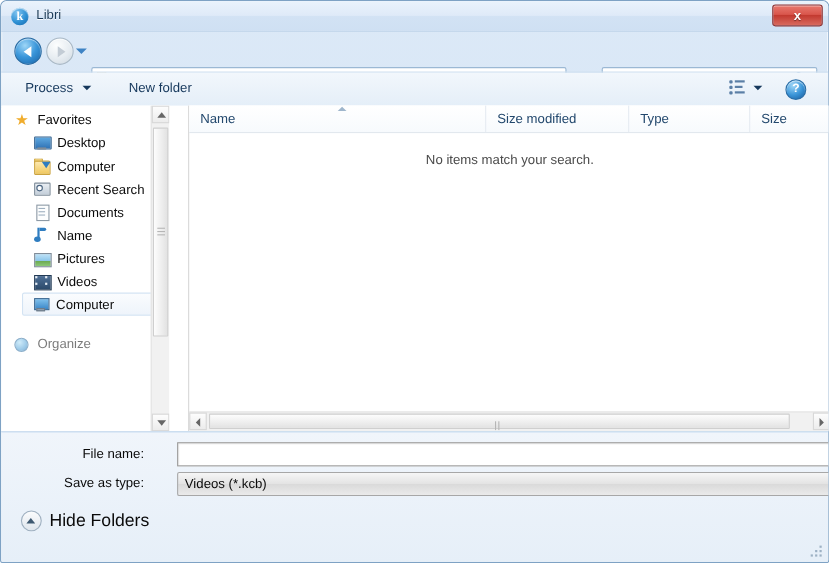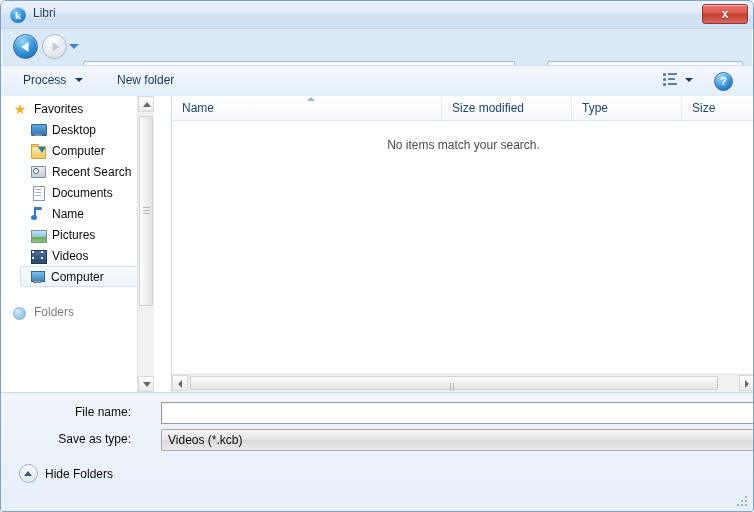--- a/index.html
+++ b/index.html
@@ -565,21 +565,21 @@
     border: 1px solid #9fb0c0;
     position: relative; flex: none; margin-right: 7px;
   }
   .hf-btn::after {
     content: ""; position: absolute; left: 4px; top: 6px;
     width: 0; height: 0;
     border-left: 4px solid transparent;
     border-right: 4px solid transparent;
     border-bottom: 5px solid #3d5870;
   }
-  .hf-label { font-size: 12px; color: #0a0a0a; }
+  .hf-label { font-size: 16px; color: #0a0a0a; }
   .resize-grip {
     position: absolute; right: 4px; bottom: 3px;
     width: 12px; height: 12px;
   }
   .resize-grip i {
     position: absolute; width: 2px; height: 2px;
     background: #9db1c4;
   }
 </style>
 </head>
@@ -726,21 +726,21 @@
             <i class="scr"></i>
             <i class="base"></i>
           </span>
         <span class="si-label">Computer</span>
       </div>
 
       <div class="side-item spacer-top" style="margin-top:14px;opacity:0.55">
         <span class="si-ico ic-net">
             <i class="globe"></i>
           </span>
-        <span class="si-label">Folders</span>
+        <span class="si-label">Organize</span>
       </div>
 
       <div class="side-scroll">
         <div class="ss-up"></div>
         <div class="ss-thumb">
           <span class="ss-grip">
               <i></i>
               <i></i>
               <i></i>
             </span>

